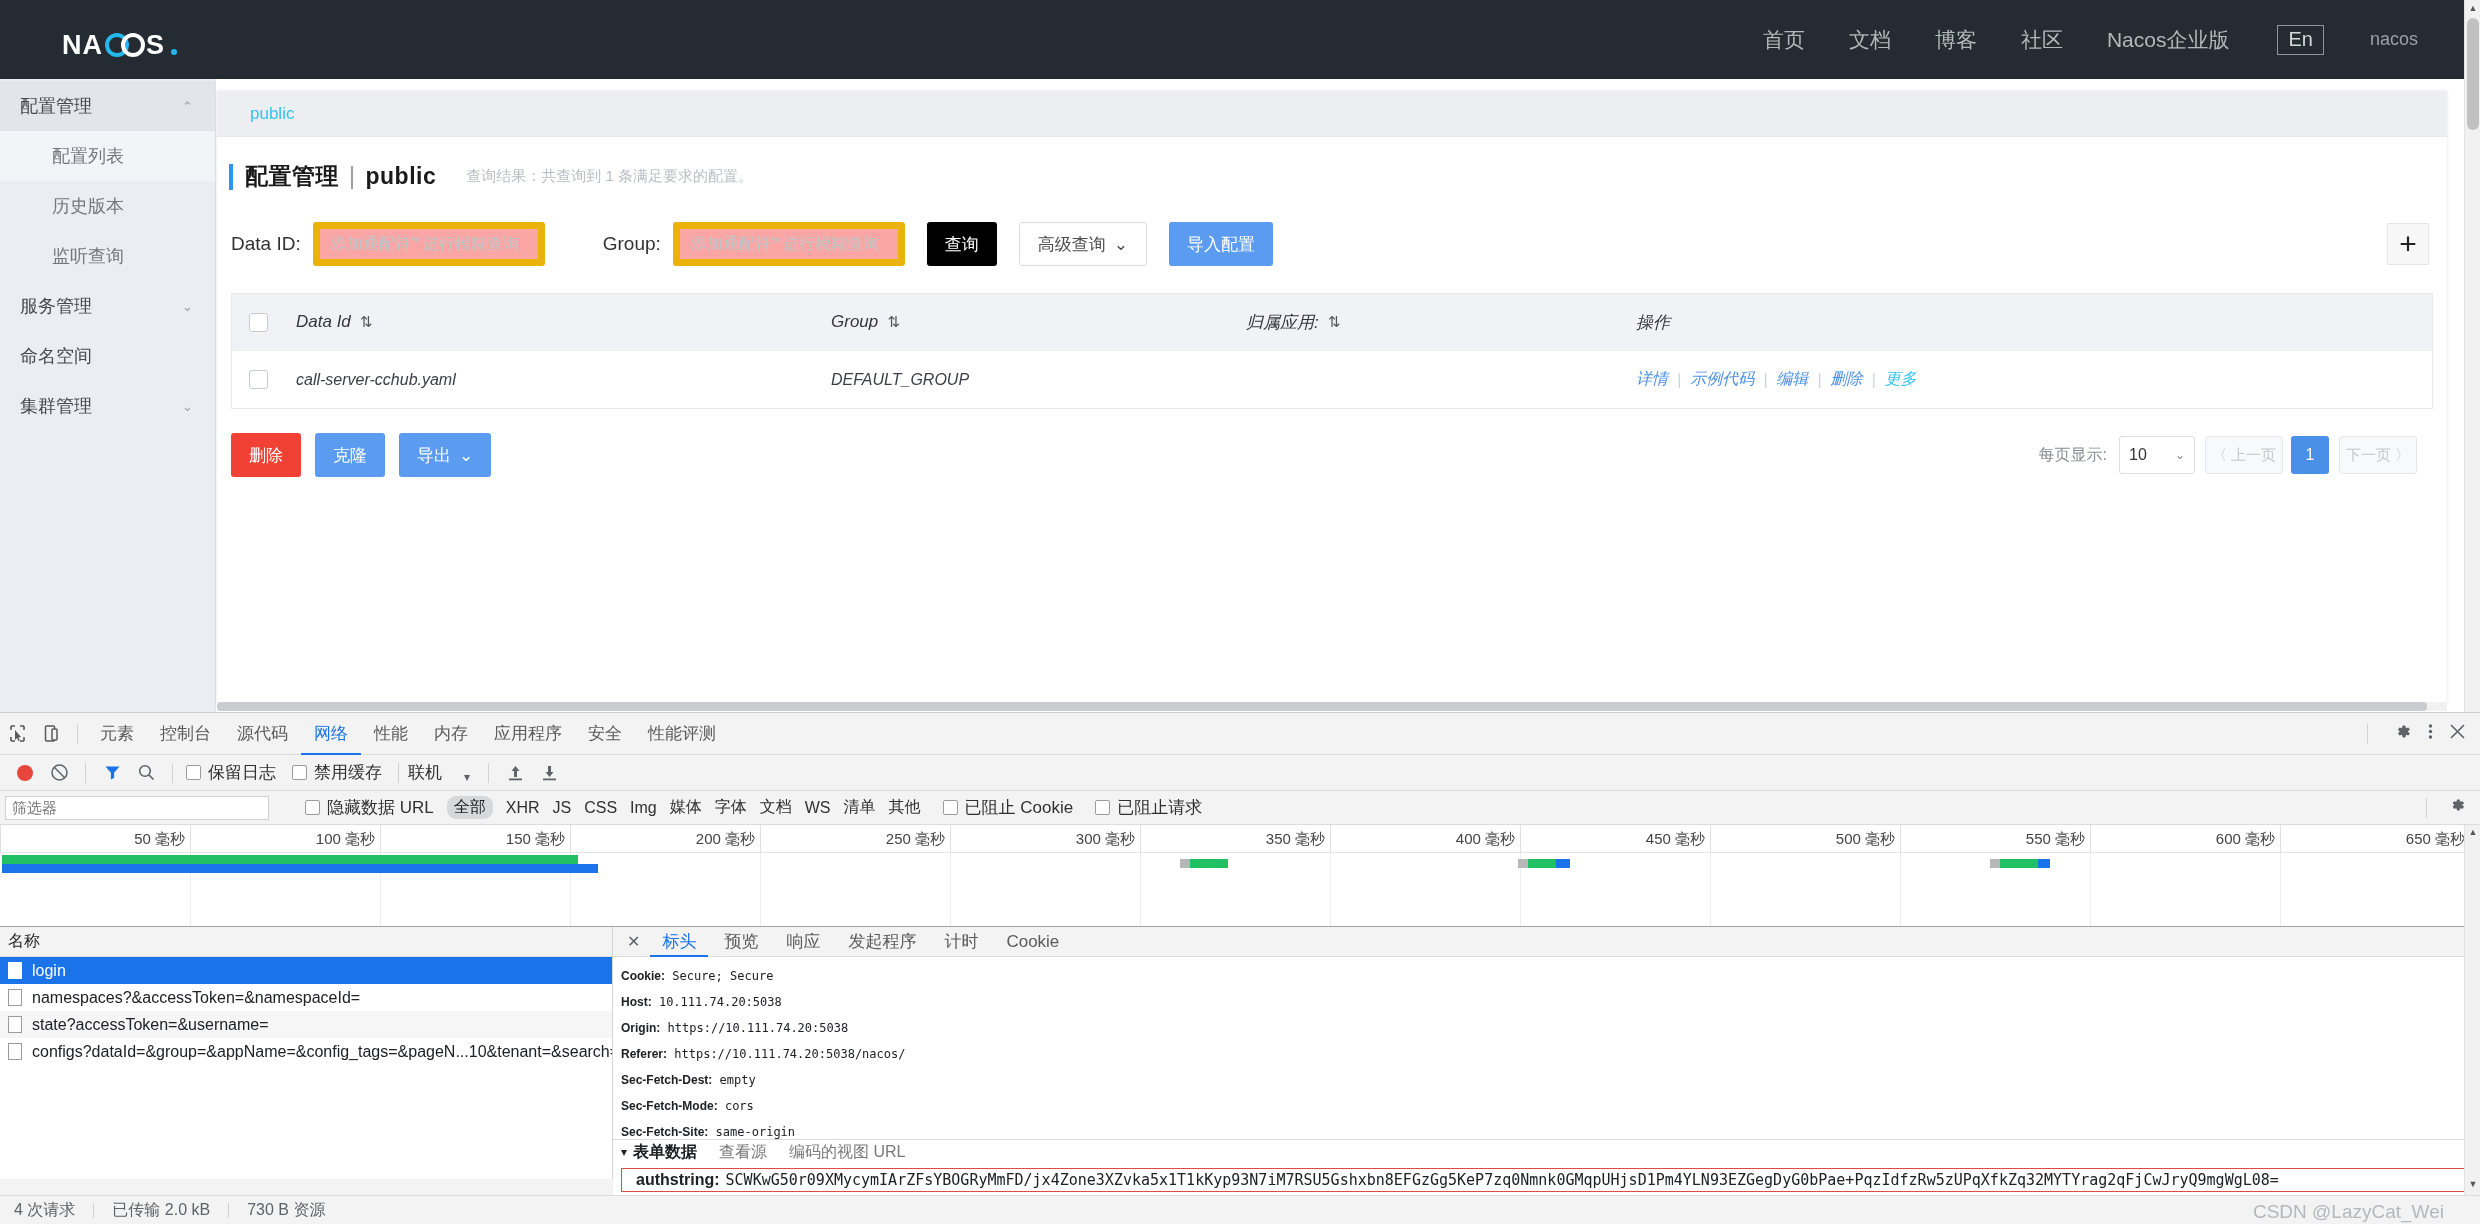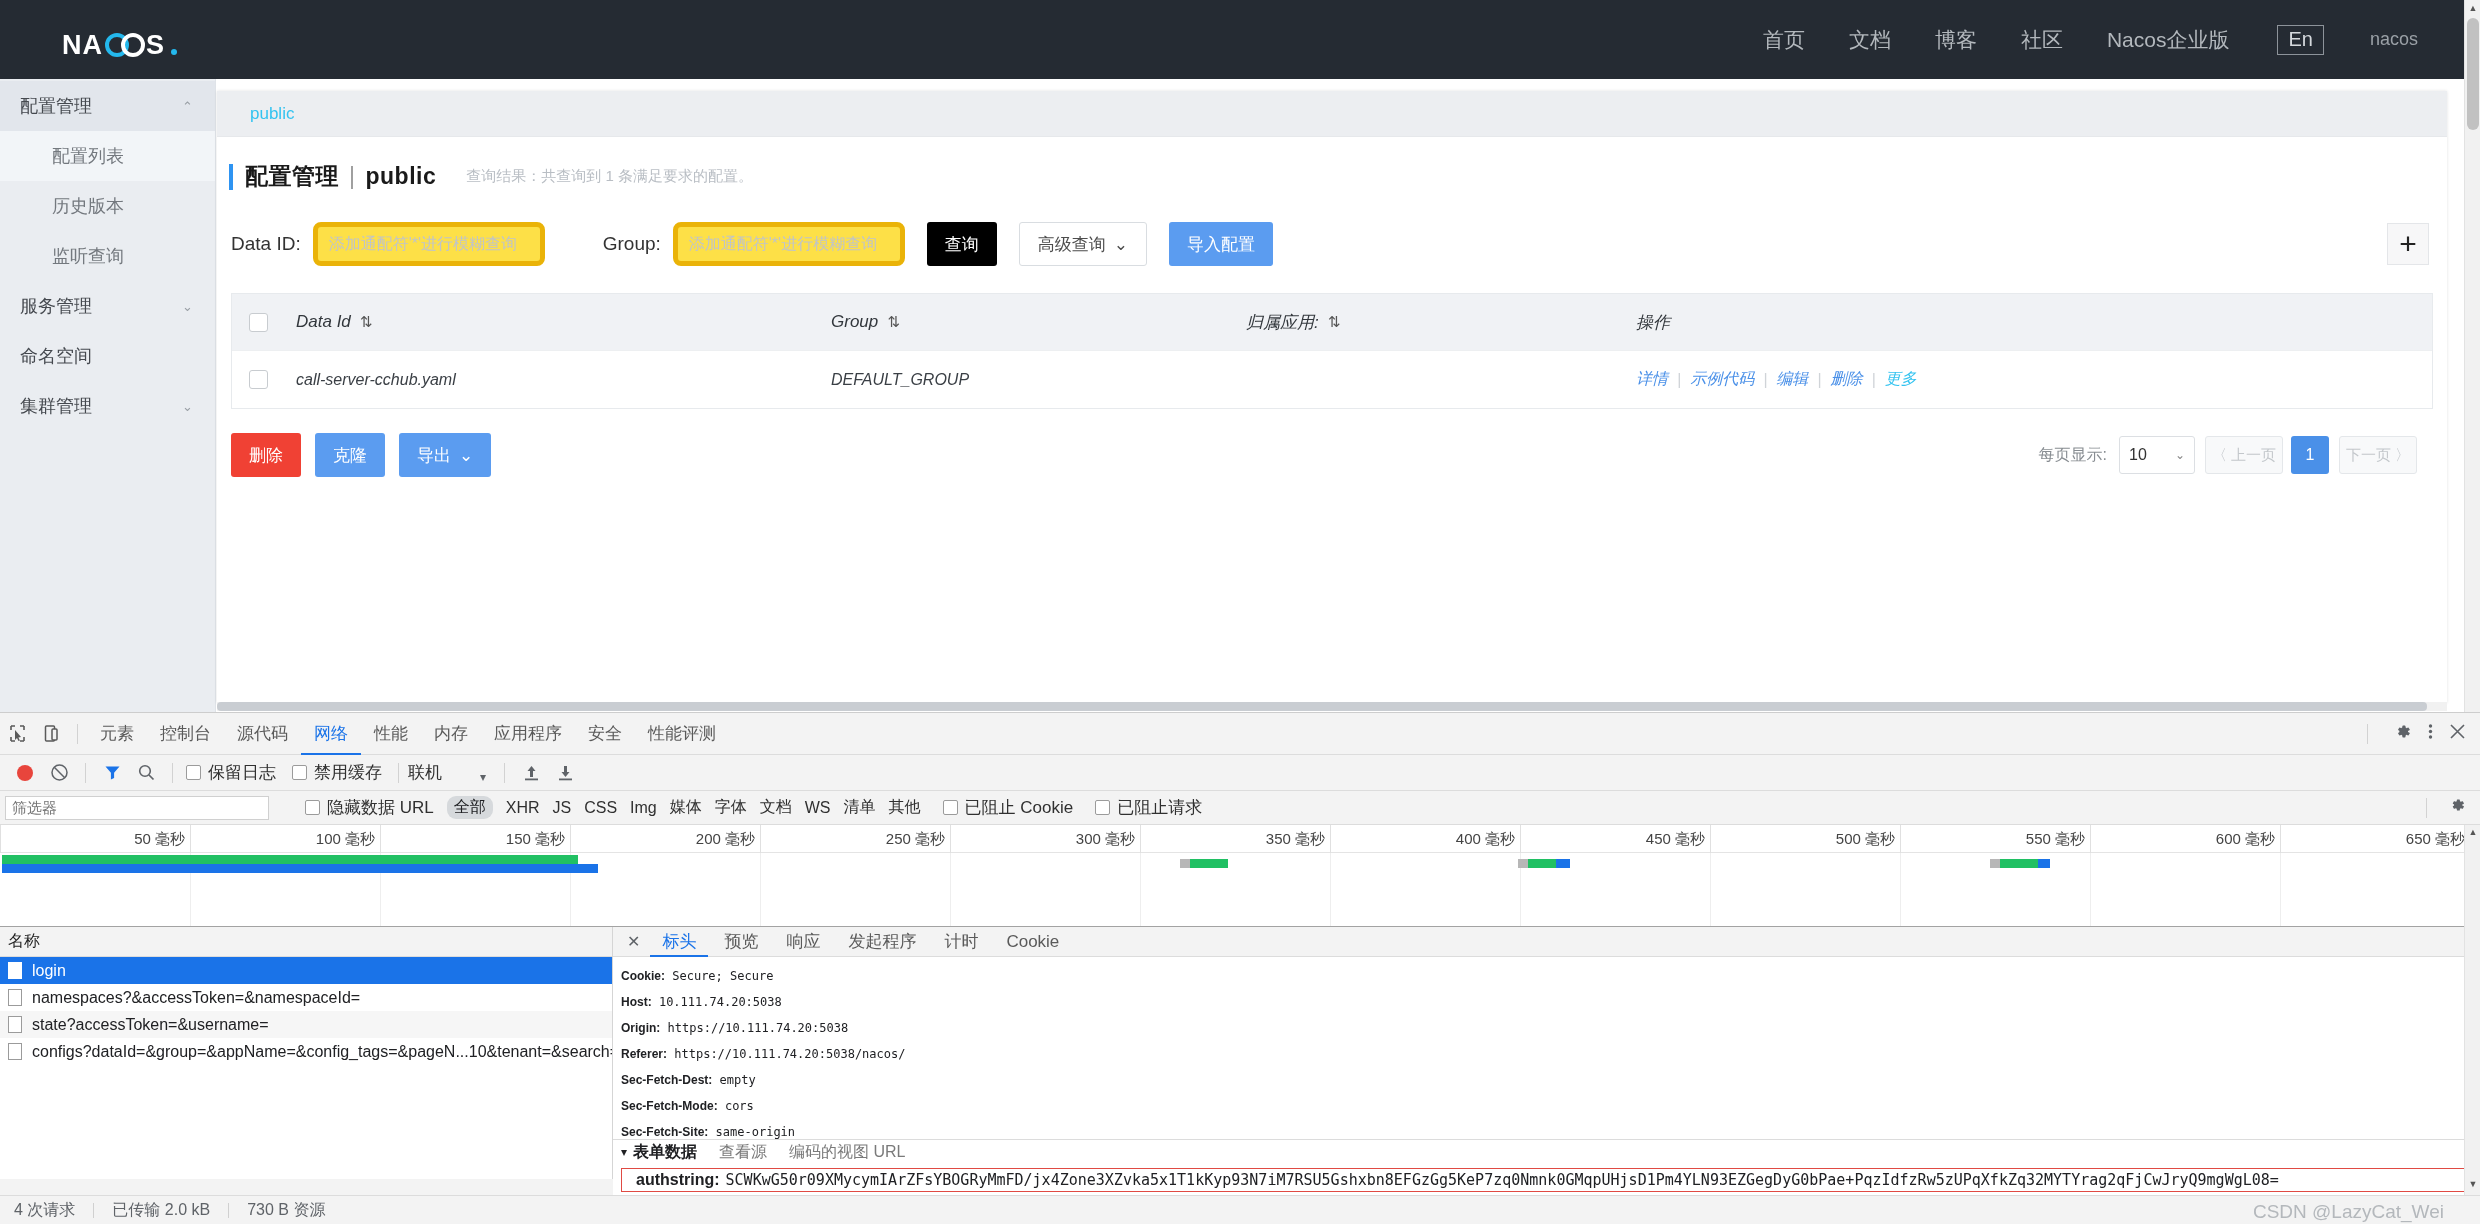--- a/index.html
+++ b/index.html
@@ -64,22 +64,22 @@
   .crumbbar .crumb { color: #33c3f0; font-size: 17px; }
 
   .section-head { display: flex; align-items: center; padding: 24px 0 0 12px; }
   .blue-bar { width: 4px; height: 26px; background: #2e94f2; margin-right: 12px; }
   .section-title { font-size: 23px; font-weight: bold; color: #1a1a1a; letter-spacing: .5px; }
   .section-note { font-size: 15px; color: #b9bec4; margin-left: 30px; }
 
   .filters { display: flex; align-items: center; padding: 30px 0 0 14px; }
   .flabel { font-size: 19px; color: #333; margin-right: 12px; }
   .finput {
-    width: 232px; height: 44px; border: 5px solid #eab308; border-radius: 8px;
-    padding: 0 11px; font-size: 16px; color: #555; background: #fde047;
+    width: 232px; height: 44px; border: 7px solid #eab308; border-radius: 3px;
+    padding: 0 11px; font-size: 16px; color: #555; background: #fca5a5;
     font-family: "Liberation Sans", sans-serif;
   }
   .finput::placeholder { color: #c0c4c8; }
   .gap { width: 58px; }
   .btn {
     height: 44px; border-radius: 3px; border: none; cursor: pointer;
     font-size: 17px; font-family: "Liberation Sans", sans-serif;
     display: inline-flex; align-items: center; justify-content: center; padding: 0 18px;
   }
   .btn-primary { background: #000000; color: #fff; }
@@ -154,21 +154,21 @@
   .dt-ico { width: 34px; display: flex; align-items: center; justify-content: center; color: #5a5a5a; }
   .vsep { width: 1px; height: 20px; background: #d2d2d2; margin: 0 9px; }
   .dt-tab { padding: 0 13px; height: 42px; display: flex; align-items: center; color: #5a5a5a; font-size: 17px; cursor: pointer; }
   .dt-tab.active { color: #1a73e8; box-shadow: inset 0 -2px 0 #1a73e8; }
   .dt-right { margin-left: auto; display: flex; align-items: center; padding-right: 14px; gap: 16px; color: #5f6368; }
 
   .dt-bar2 { height: 36px; display: flex; align-items: center; border-bottom: 1px solid #dcdcdc; padding-left: 8px; }
   .rec-dot { width: 16px; height: 16px; border-radius: 50%; background: #e8453c; }
   .chk-lbl { display: flex; align-items: center; gap: 7px; color: #303030; font-size: 17px; white-space: nowrap; }
   .sq { width: 15px; height: 15px; border: 1px solid #9b9b9b; background: #fff; border-radius: 2px; }
-  .sel-online { display: flex; align-items: flex-end; gap: 38px; color: #303030; font-size: 17px; }
+  .sel-online { display: flex; align-items: flex-end; gap: 22px; color: #303030; font-size: 17px; }
 
   .dt-bar3 { height: 34px; display: flex; align-items: center; border-bottom: 1px solid #dcdcdc; }
   .filter-input {
     width: 264px; height: 24px; margin-left: 5px; border: 1px solid #d0d0d0; background: #fff;
     font-size: 15px; color: #9aa0a6; padding: 0 6px; font-family: "Liberation Sans", sans-serif;
   }
   .ftypes { display: flex; align-items: center; gap: 13px; margin-left: 36px; color: #303030; font-size: 16px; }
   .ftypes .pill { background: #d6d9dc; border-radius: 9px; padding: 1px 7px; color: #202124; }
   .dt-bar3 .gear-right { margin-left: auto; padding-right: 14px; display: flex; align-items: center; gap: 12px; color: #5f6368; }
 

